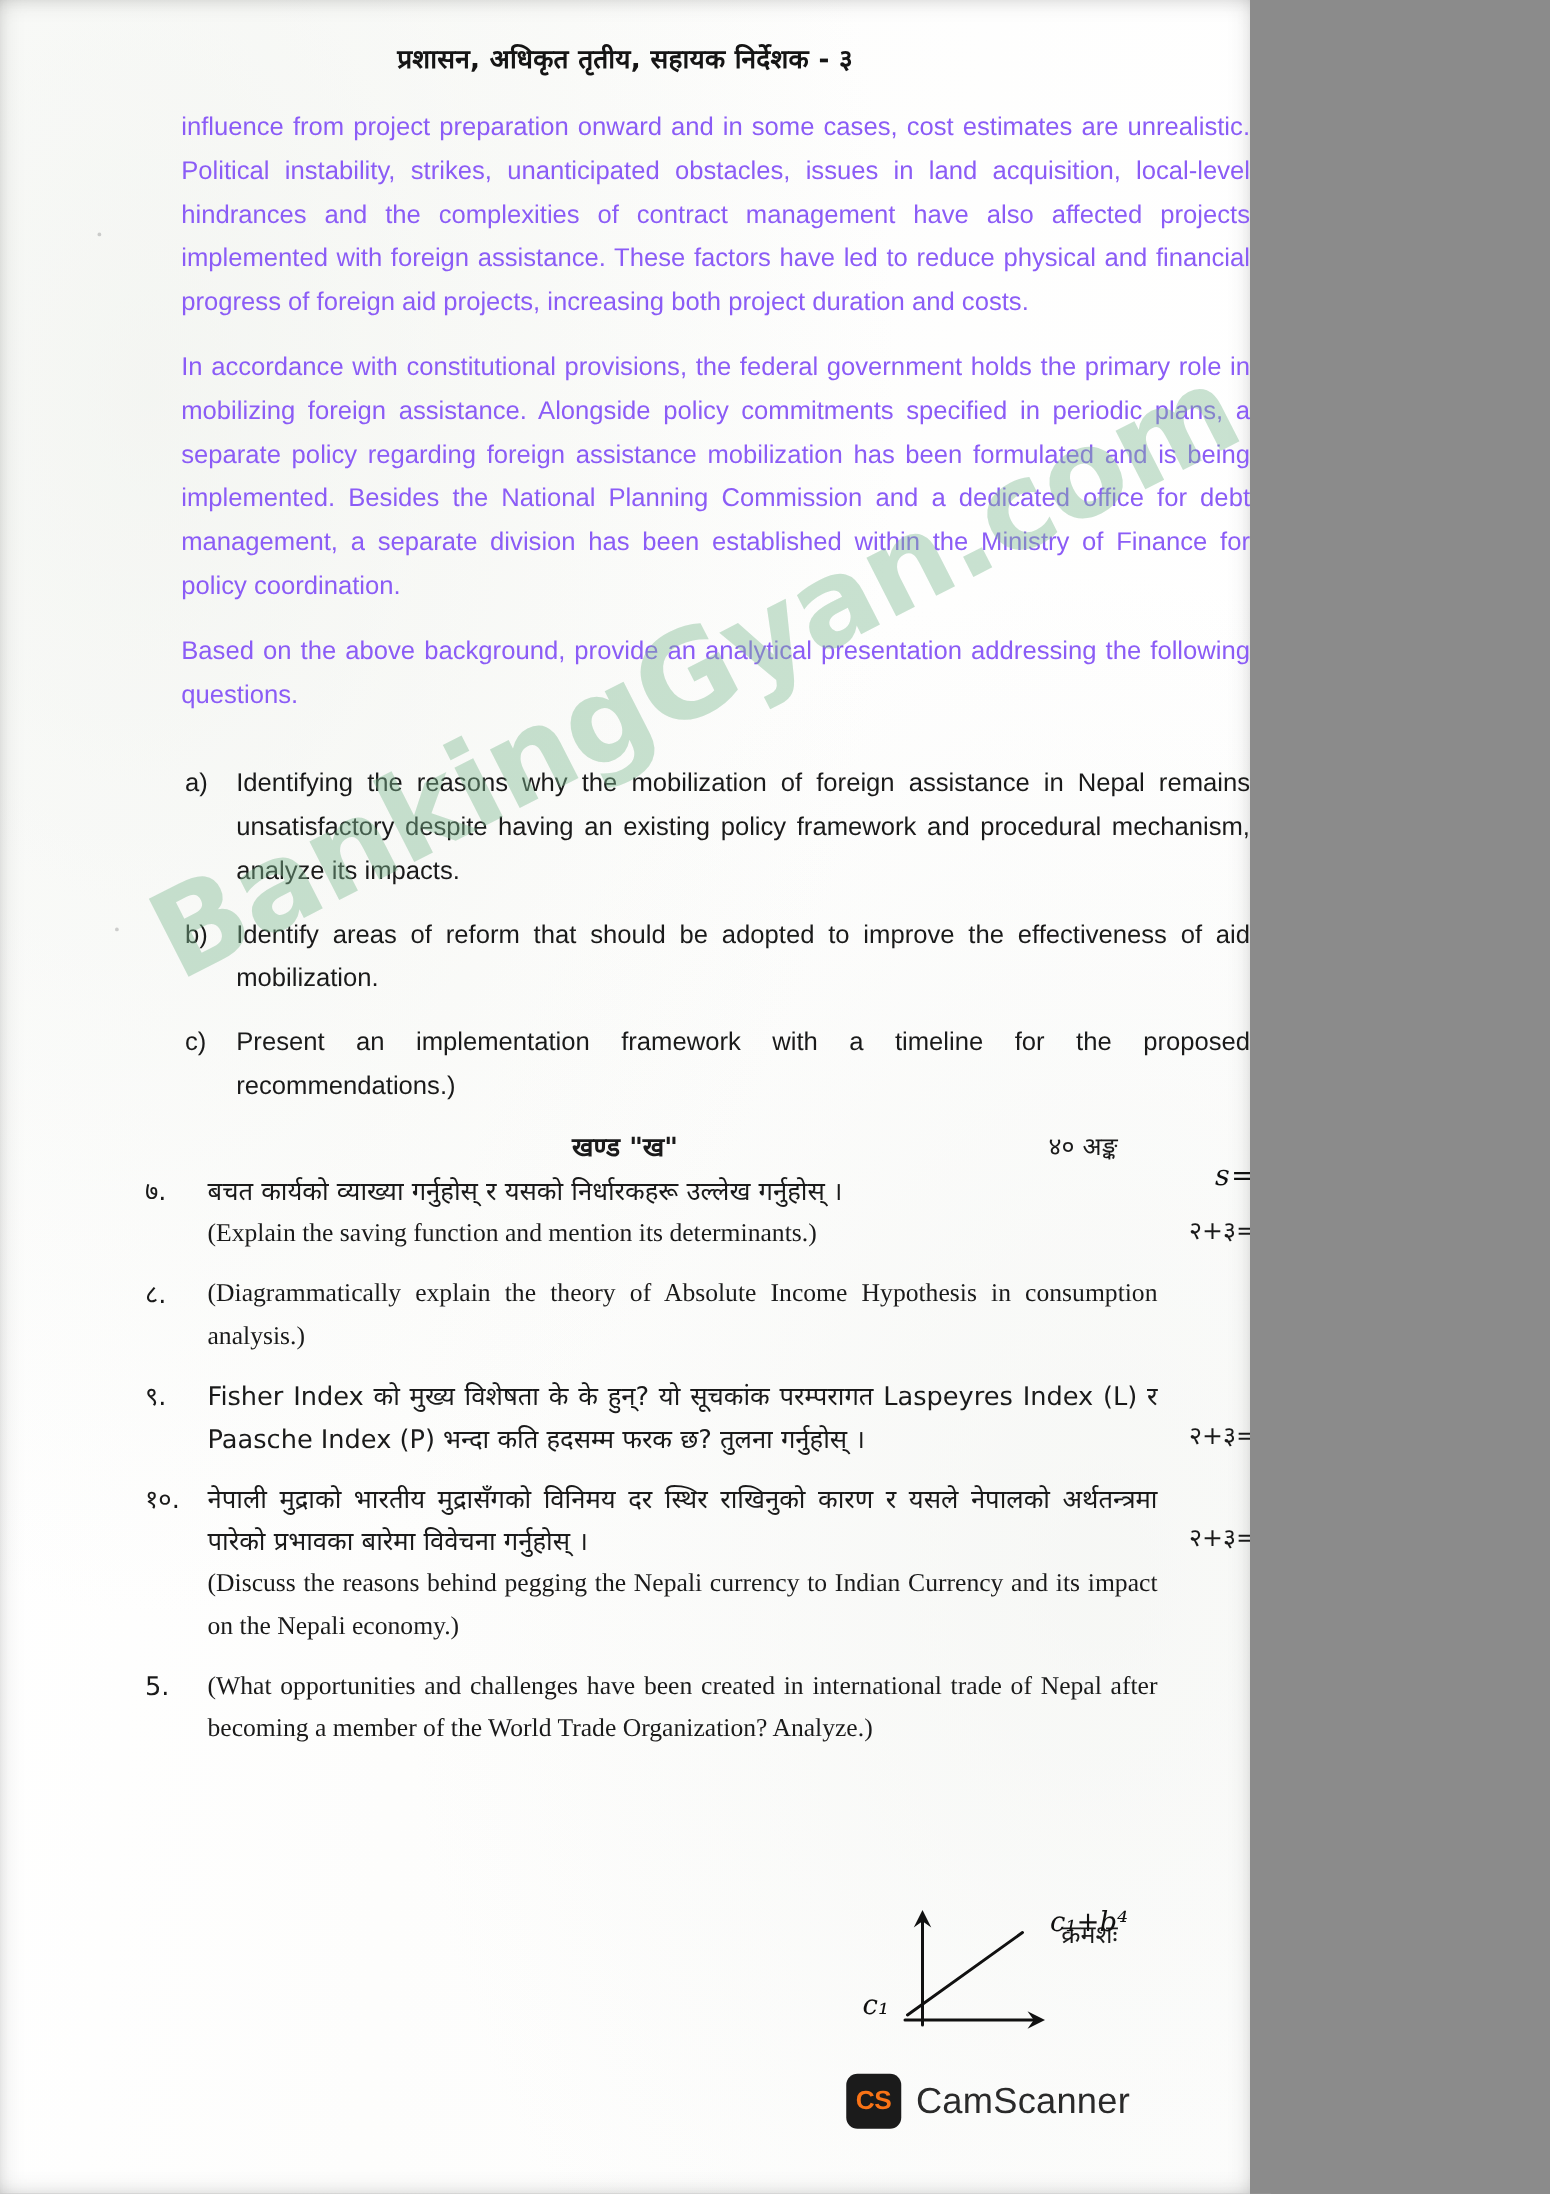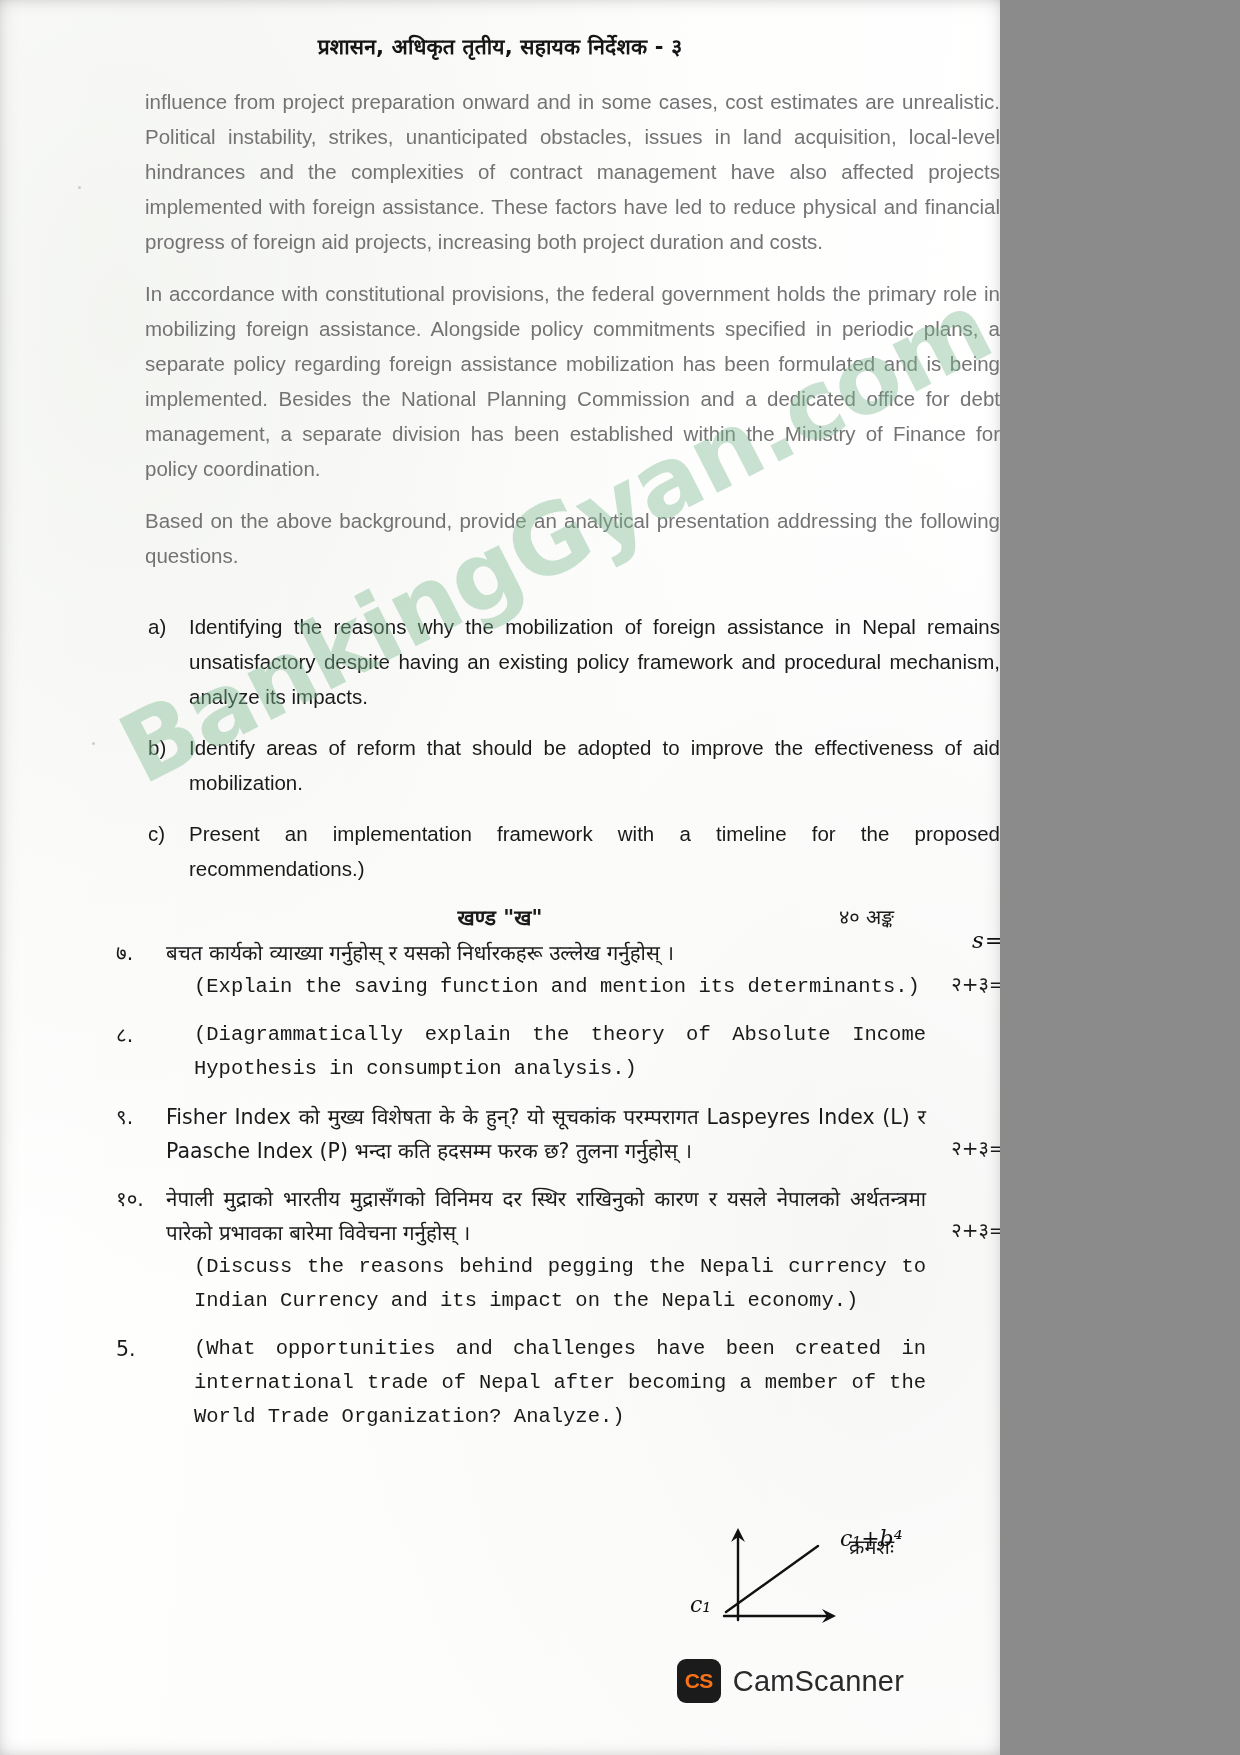--- a/index.html
+++ b/index.html
@@ -85,21 +85,21 @@
     top: 84px;
     width: 855px;
   }
 
   p.para {
     margin: 0 0 17px 0;
     font-size: 20.5px;
     line-height: 35px;
     text-align: justify;
     text-justify: inter-word;
-    color: #737373;
+    color: #8b5cf6;
     font-weight: 400;
   }
   p.para.last-para { margin-bottom: 36px; }
 
   .lettered {
     margin: 0;
     padding: 0;
     list-style: none;
   }
   .lettered li {
@@ -164,21 +164,21 @@
     text-align: left;
   }
   .q .qline {
     position: relative;
     font-size: 20.5px;
     line-height: 34px;
     text-align: justify;
     padding-right: 90px;
   }
   .q .qline.np { font-family: "DejaVu Sans", sans-serif; }
-  .q .qline.en { font-family: Liberation Mono, monospace; margin-left: 28px; }
+  .q .qline.en { font-family: Liberation Serif, serif; }
   .q .qline.nowrap-just { text-align: left; }
   .q .marks {
     position: absolute;
     right: 0;
     width: 84px;
     text-align: right;
     font-size: 20px;
     font-family: "DejaVu Sans", sans-serif;
   }
 

